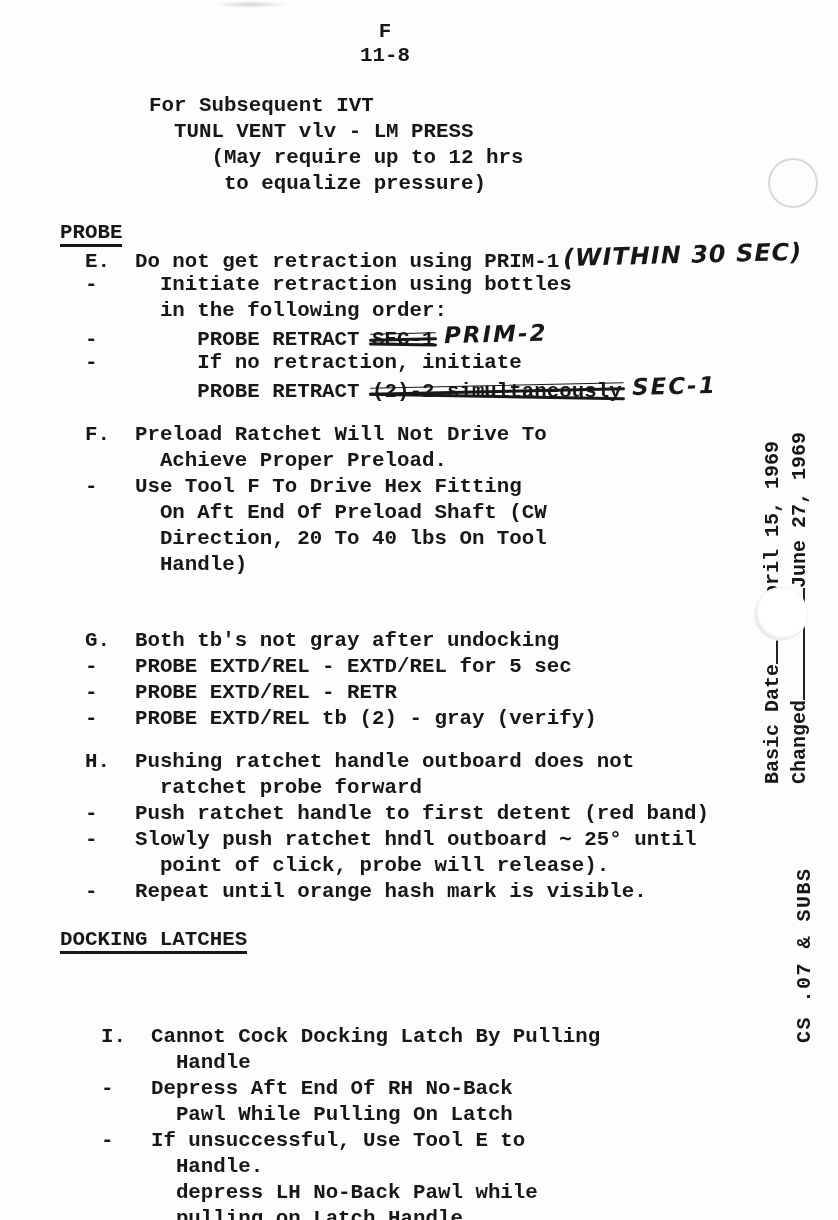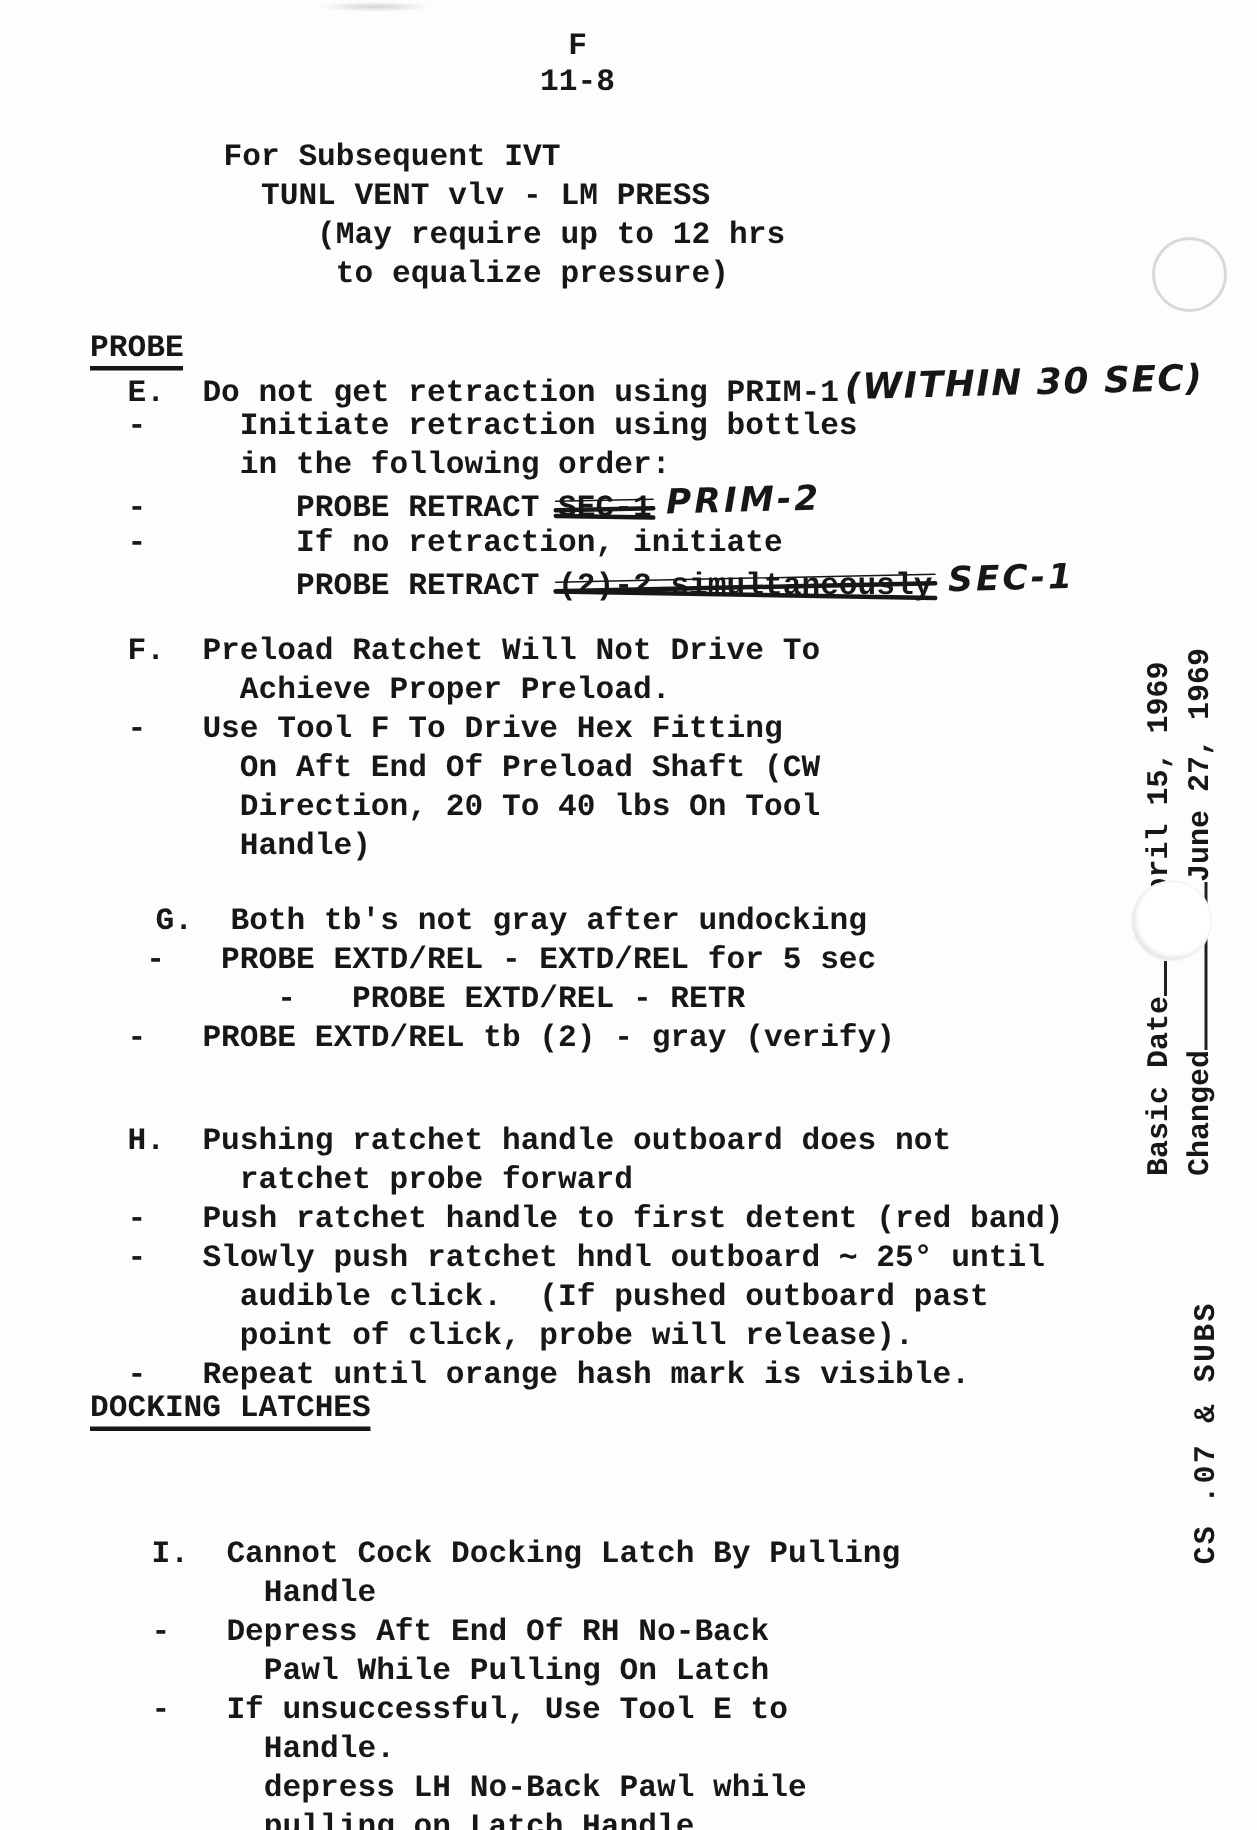--- a/index.html
+++ b/index.html
@@ -22,21 +22,21 @@
   
   .intro{left:137px;top:93px;margin-left:12px;}
   
   .sec-heading{height:26px;line-height:26px;}
   .sec-heading span{border-bottom:3px solid #171717;padding-bottom:0px;}
   .probe-heading{left:60px;top:220px;}
   .docking-heading{left:60px;top:927px;}
   
   .item-e{left:85px;top:246px;}
   .item-f{left:85px;top:422px;}
-  .item-g{left:85px;top:602px;text-align:center;}
+  .item-g{left:85px;top:628px;}
   .item-h{left:85px;top:727px;margin-top:22px;}
   .item-i{left:85px;top:1024px;margin-left:16px;}
   
   .hw{
     font-family:"DejaVu Sans",sans-serif;
     font-style:italic;
     font-weight:bold;
     display:inline-block;
     letter-spacing:2px;
     font-size:23px;
@@ -122,21 +122,20 @@
     <div class="ln">-   PROBE EXTD/REL - EXTD/REL for 5 sec</div>
     <div class="ln">-   PROBE EXTD/REL - RETR</div>
     <div class="ln">-   PROBE EXTD/REL tb (2) - gray (verify)</div>
   </div>
 
   <div class="abs item-h">
     <div class="ln">H.  Pushing ratchet handle outboard does not</div>
     <div class="ln">      ratchet probe forward</div>
     <div class="ln">-   Push ratchet handle to first detent (red band)</div>
     <div class="ln">-   Slowly push ratchet hndl outboard ∼ 25° until</div>
-    <div class="ln">      audible click.  (If pushed outboard past</div>
     <div class="ln">      point of click, probe will release).</div>
     <div class="ln">-   Repeat until orange hash mark is visible.</div>
   </div>
 
   <div class="abs sec-heading docking-heading">
     <span>DOCKING LATCHES</span>
   </div>
 
   <div class="abs item-i">
     <div class="ln">I.  Cannot Cock Docking Latch By Pulling</div>

